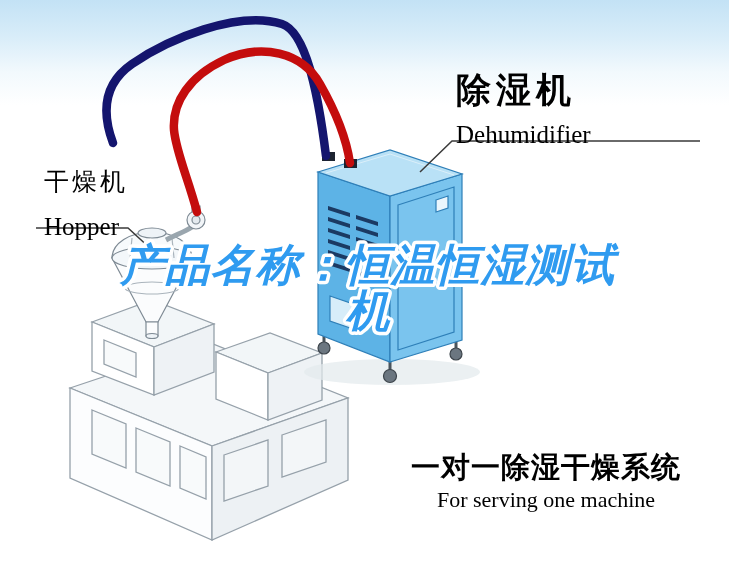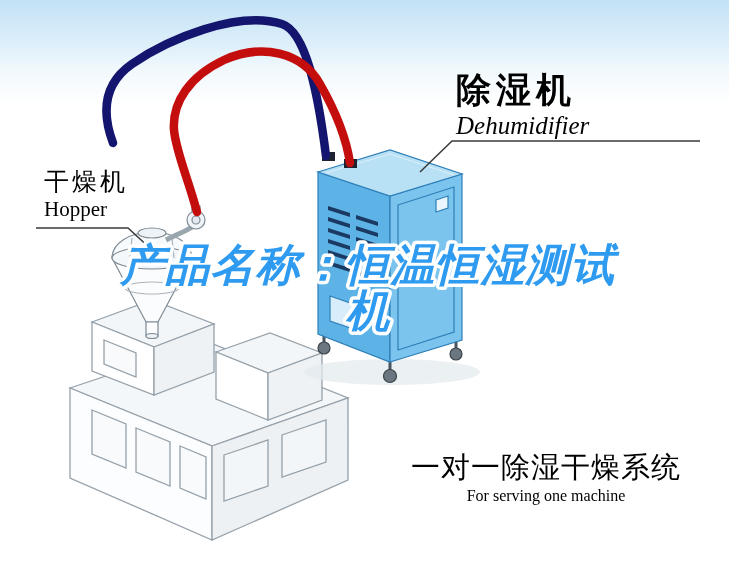--- a/index.html
+++ b/index.html
@@ -8,27 +8,27 @@
     width:729px;height:561px;
     overflow:hidden;
     background:linear-gradient(to bottom,#c3e2f5 0px,#d9edf9 38px,#f2f9fd 72px,#ffffff 105px,#ffffff 100%);
     border-bottom:1px solid #d9dee3;
     font-family:"Liberation Sans",sans-serif;
   }
   .illustration{position:absolute;left:0;top:0;width:729px;height:561px;}
   .label{position:absolute;color:#000;}
   .dehu-label{left:456px;top:72px;width:250px;}
   .dehu-cn{font-weight:bold;font-size:35px;letter-spacing:5px;line-height:1.05;}
-  .dehu-en{font-family:"Liberation Serif",serif;font-size:25px;margin-top:3px;font-style:italic;}
+  .dehu-en{font-family:"Liberation Serif",serif;font-size:25px;margin-top:12px;}
   .hopper-label{left:44px;top:168px;width:140px;}
   .hopper-cn{font-weight:normal;font-size:25px;letter-spacing:3px;line-height:1.05;}
-  .hopper-en{font-family:"Liberation Serif",serif;font-size:21px;margin-top:3px;}
+  .hopper-en{font-family:"Liberation Serif",serif;font-size:25px;margin-top:19px;}
   .caption{position:absolute;left:398px;top:452px;width:296px;text-align:center;color:#000;}
-  .caption-cn{font-weight:normal;font-size:29px;letter-spacing:1px;line-height:1.05;}
-  .caption-en{font-family:"Liberation Serif",serif;font-size:16px;margin-top:5px;}
+  .caption-cn{font-weight:bold;font-size:29px;letter-spacing:1px;line-height:1.05;}
+  .caption-en{font-family:"Liberation Serif",serif;font-size:22px;margin-top:5px;}
   .title-text{
     font-family:"Liberation Sans",sans-serif;
     font-weight:bold;
     font-style:italic;
     font-size:44px;
     letter-spacing:1px;
   }
   .machine-line{stroke:#96a1aa;stroke-width:1.3;}
 </style>
 </head>

